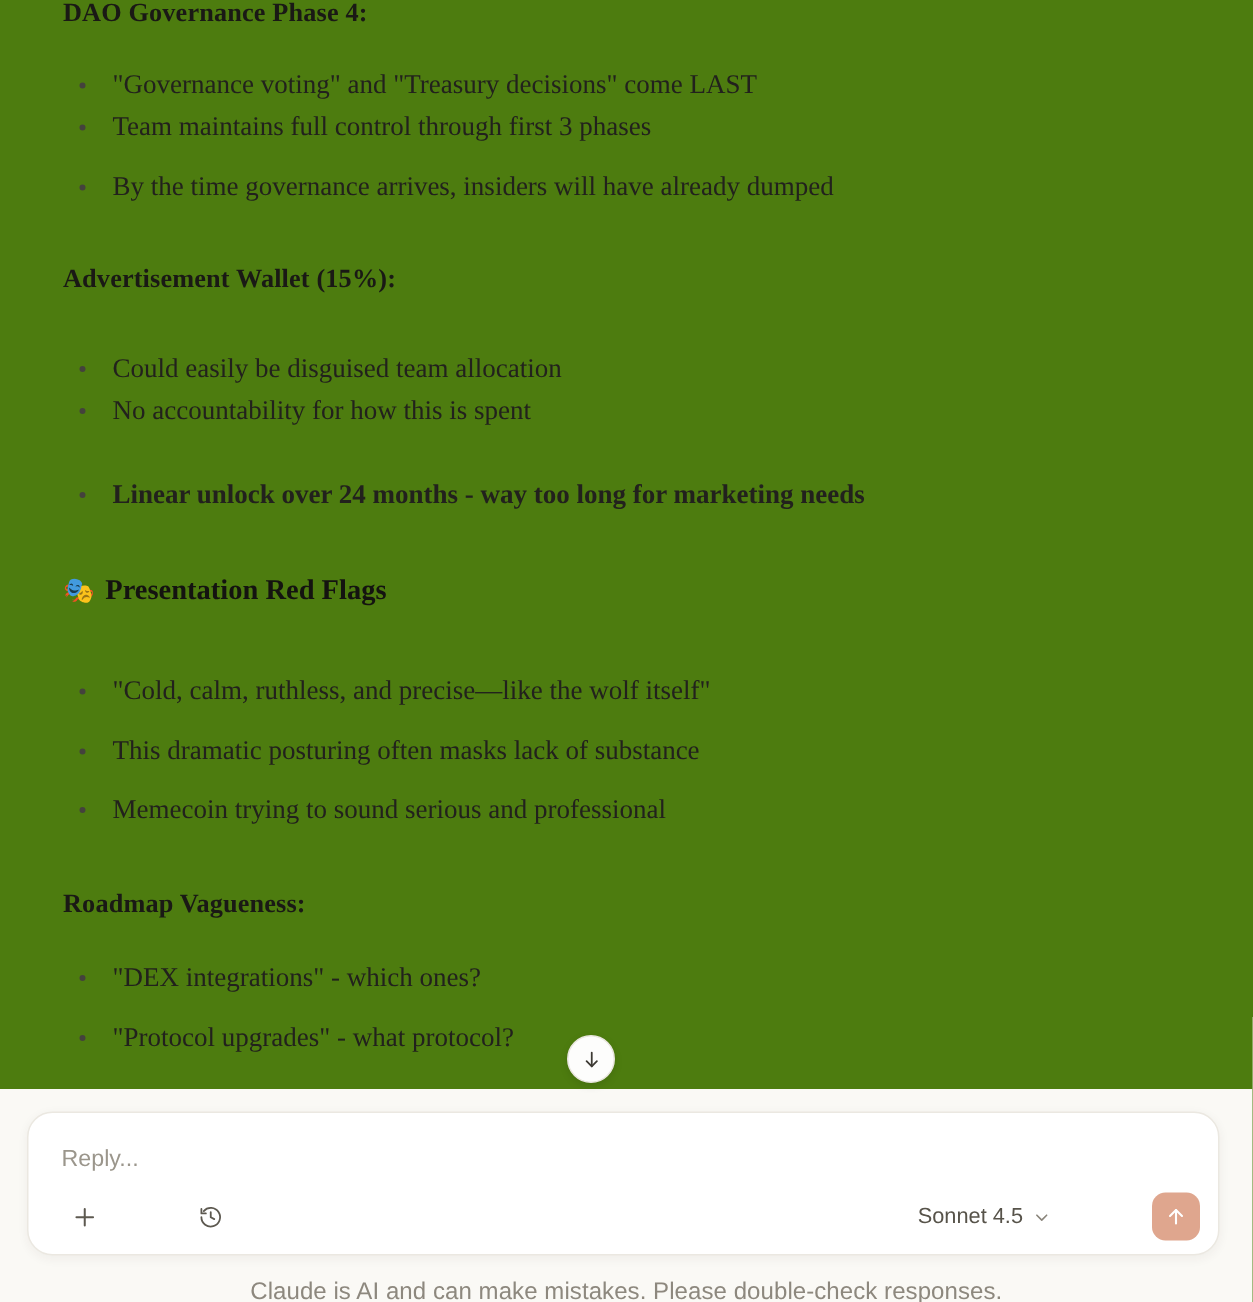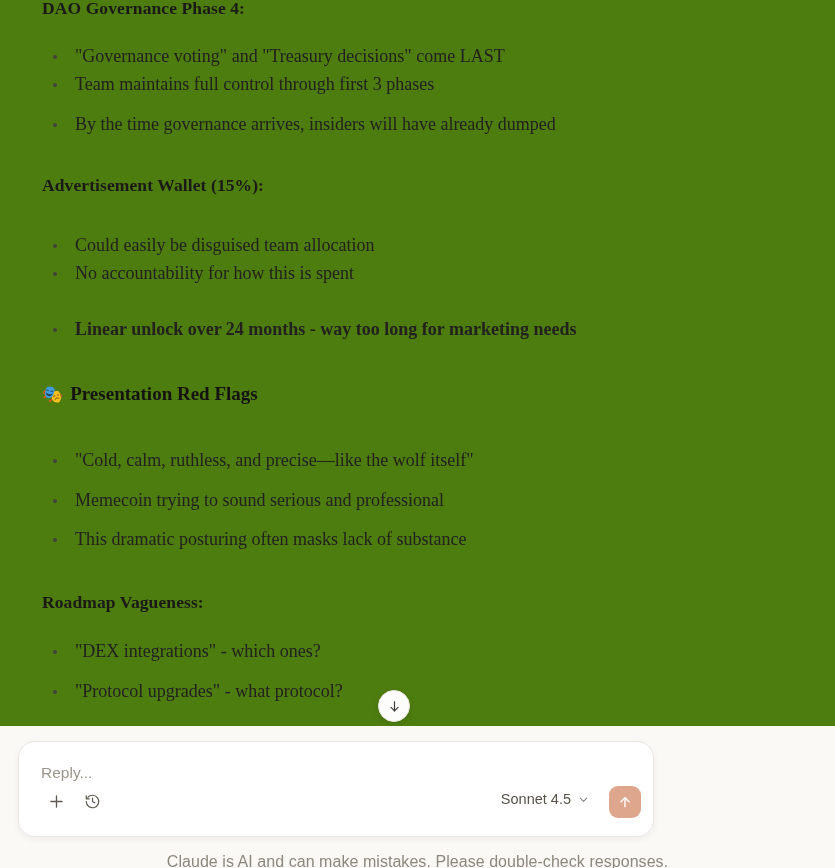--- a/index.html
+++ b/index.html
@@ -106,21 +106,21 @@
     justify-content: center;
     cursor: pointer;
     z-index: 20;
   }
 
   
   #composer {
     position: absolute;
     left: 18px;
     top: 741px;
-    width: 636px;
+    width: 795px;
     height: 96px;
     background: #ffffff;
     border: 1px solid #ebe8e1;
     border-radius: 17px;
     box-shadow: 0 2px 7px rgba(50,45,35,.055);
     z-index: 10;
   }
 
   #reply-input {
     position: absolute;
@@ -137,22 +137,23 @@
   }
   #reply-input::placeholder { color: #9b968c; }
 
   #composer-bottom {
     position: absolute;
     left: 0;
     right: 0;
     bottom: 0;
     height: 50px;
     display: flex;
-    align-items: flex-start;
+    align-items: center;
     padding: 0 12px 0 22px;
+    gap: 48px;
   }
 
   .icon-btn {
     width: 30px;
     height: 30px;
     display: flex;
     align-items: center;
     justify-content: center;
     border-radius: 7px;
     cursor: pointer;
@@ -237,22 +238,22 @@
       <span>Presentation Red Flags</span>
     </div>
 
     <div style="height:17px;"></div>
 
 
     <div class="gap-lg"></div>
 
     <ul class="bullets">
       <li>"Cold, calm, ruthless, and precise—like the wolf itself"</li>
+      <li style="margin-top:12px;">This dramatic posturing often masks lack of substance</li>
       <li style="margin-top:12px;">Memecoin trying to sound serious and professional</li>
-      <li style="margin-top:12px;">This dramatic posturing often masks lack of substance</li>
     </ul>
 
     <div style="height:36px;"></div>
 
     <div class="h-strong">Roadmap Vagueness:</div>
 
     <div class="gap-lg"></div>
 
     <ul class="bullets">
       <li>"DEX integrations" - which ones?</li>

